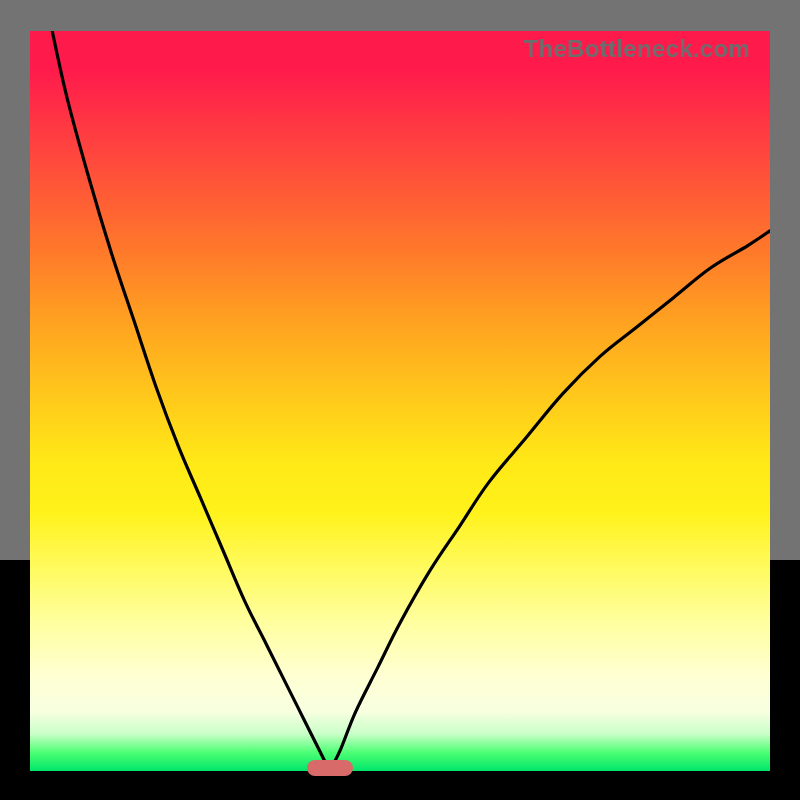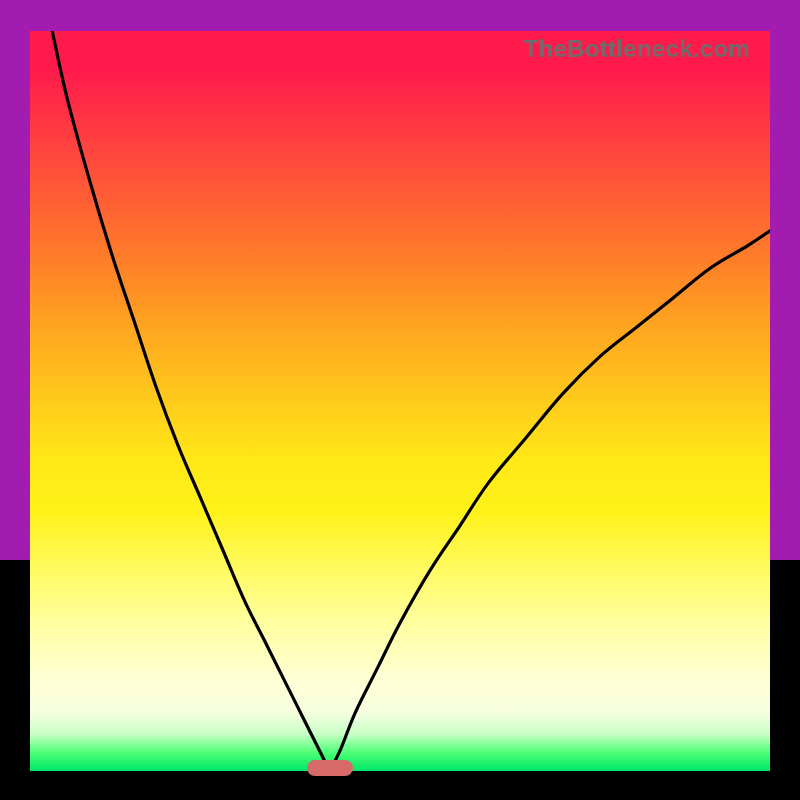--- a/index.html
+++ b/index.html
@@ -1,16 +1,16 @@
 <!DOCTYPE html>
 <html><head>
 <meta charset="utf-8">
 <style>
   html,body{margin:0;padding:0;width:800px;height:800px;overflow:hidden;background:#000;font-family:Arial,Helvetica,sans-serif}
-  #stage{position:relative;width:800px;height:560px;background:#a21caf}
+  #stage{position:relative;width:800px;height:560px;background:#737373}
   #plot-area{position:absolute;background:linear-gradient(to bottom,
     #ff1a4c 0%, #ff1a4c 5%,
     #ff4040 15%,
     #ff7a2a 30%,
     #ffa520 40%,
     #ffd21a 52%,
     #ffe817 58%,
     #fff21a 65%,
     #fffa5a 72%,
     #ffffa0 80%,

